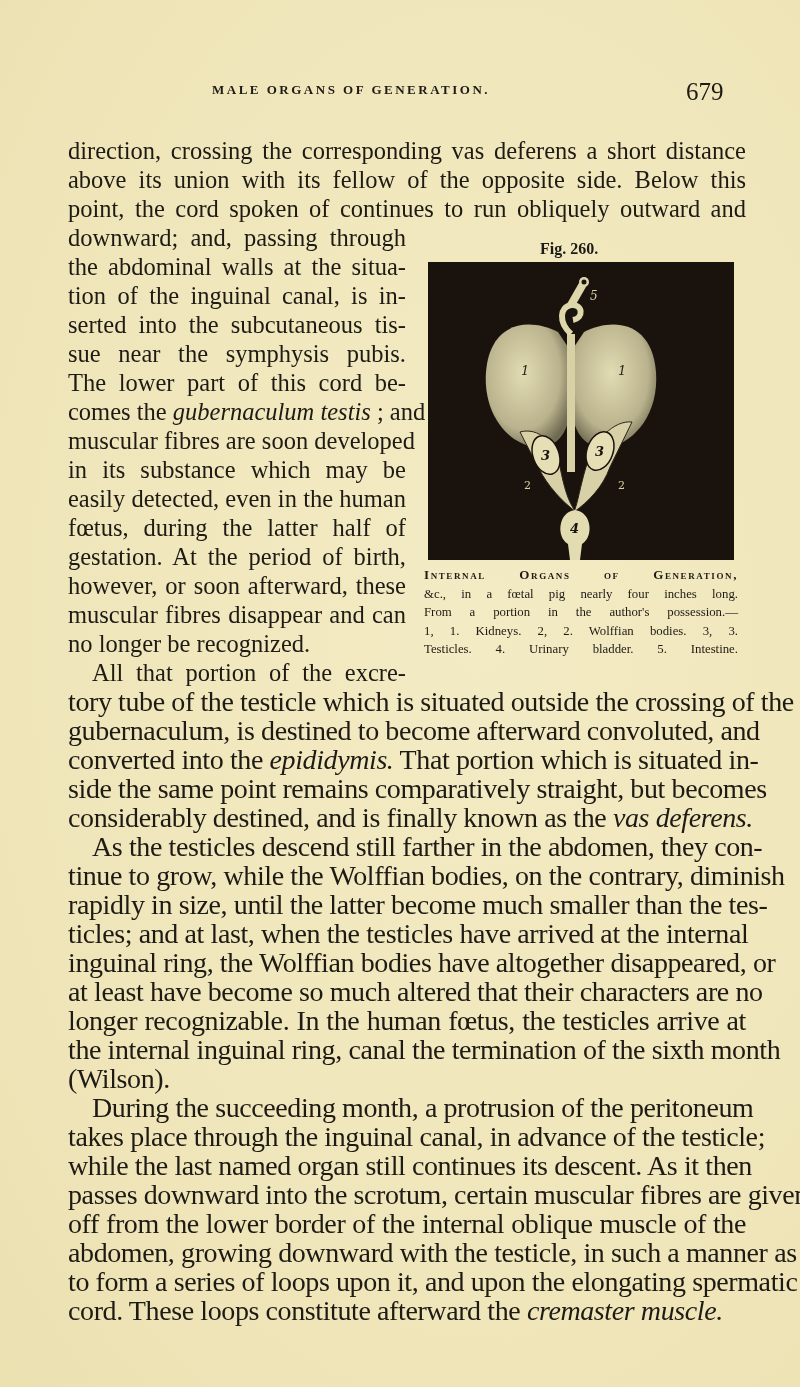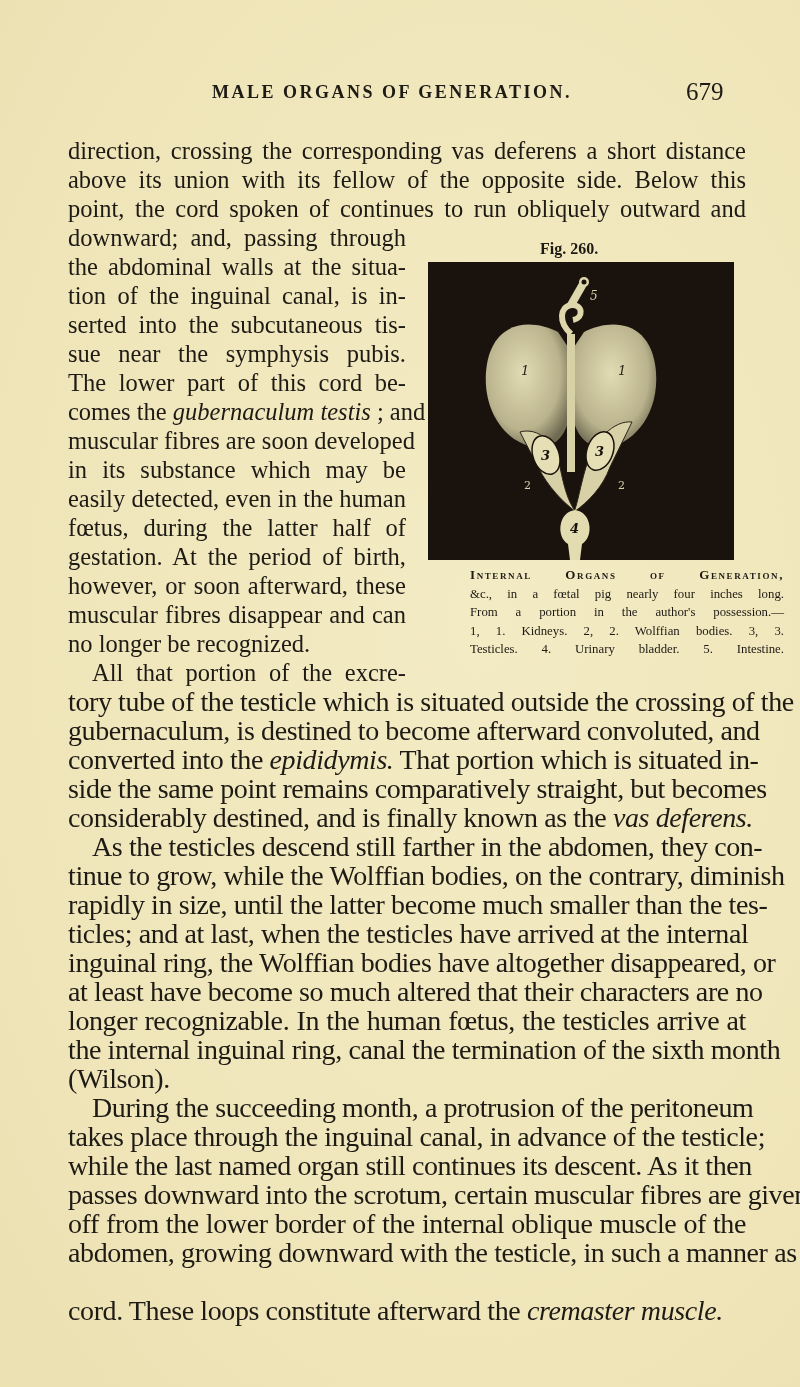--- a/index.html
+++ b/index.html
@@ -7,36 +7,36 @@
     width: 800px; height: 1387px; overflow: hidden;
     background: #f2e9c0;
     font-family: "DejaVu Serif", "Liberation Serif", serif;
     color: #1e1a14;
     position: relative;
   }
   .page { position: absolute; left: 0; top: 0; width: 800px; height: 1387px;
     background: radial-gradient(ellipse at 60% 45%, #f3ebc4 0%, #efe5b9 70%, #ebe0b0 100%); }
   .running-head { position: absolute; top: 78px; left: 0; width: 800px; height: 30px; }
   .rh-title { position: absolute; left: 212px; top: 4px; font-family: "Liberation Serif", serif;
-    font-weight: bold; font-size: 18px; letter-spacing: 2.5px; }
+    font-weight: bold; font-size: 13px; letter-spacing: 2.5px; }
   .rh-page { position: absolute; left: 686px; top: 0px; font-family: "Liberation Serif", serif;
     font-size: 25px; }
   .line { position: absolute; left: 68px; font-family: "Liberation Serif", serif;
     font-size: 24.5px; line-height: 30px; white-space: nowrap; }
   .full { width: 678px; text-align: justify; text-align-last: justify; }
   .narrow { width: 338px; text-align: justify; text-align-last: justify; }
   .last { text-align-last: left; }
   .indent { padding-left: 24px; box-sizing: border-box; }
   .cond { font-size: 28px; letter-spacing: -0.4px; }
   i { font-style: italic; }
   .fig-label { position: absolute; left: 540px; top: 240px; font-family: "Liberation Serif", serif;
     font-weight: bold; font-size: 16px; }
   .figure { position: absolute; left: 428px; top: 262px; width: 306px; height: 298px; background: #1a130d; overflow: hidden; }
   .caption { position: absolute; left: 424px; width: 314px; font-family: "Liberation Serif", serif;
-    font-size: 12.8px; line-height: 18.5px; white-space: nowrap; margin-left: 46px; }
+    font-size: 12.8px; line-height: 18.5px; white-space: nowrap; }
   .cap-head { font-variant: small-caps; font-weight: bold; letter-spacing: 1.6px; font-size: 13px; }
   .cj { text-align: justify; text-align-last: justify; }
 </style>
 </head>
 <body>
 
 <div class="page">
 
   <div class="running-head">
     <span class="rh-title">MALE ORGANS OF GENERATION.</span>
@@ -126,15 +126,16 @@
   <div class="line full cond" style="top:1006px">longer recognizable. In the human fœtus, the testicles arrive at</div>
   <div class="line full cond" style="top:1035px">the internal inguinal ring, canal the termination of the sixth month</div>
   <div class="line full cond last" style="top:1064px">(Wilson).</div>
 
   <div class="line full cond indent" style="top:1093px">During the succeeding month, a protrusion of the peritoneum</div>
   <div class="line full cond" style="top:1122px">takes place through the inguinal canal, in advance of the testicle;</div>
   <div class="line full cond" style="top:1151px">while the last named organ still continues its descent. As it then</div>
   <div class="line full cond" style="top:1180px">passes downward into the scrotum, certain muscular fibres are given</div>
   <div class="line full cond" style="top:1209px">off from the lower border of the internal oblique muscle of the</div>
   <div class="line full cond" style="top:1238px">abdomen, growing downward with the testicle, in such a manner as</div>
+  <div class="line full cond" style="top:1267px">to form a series of loops upon it, and upon the elongating spermatic</div>
   <div class="line full cond last" style="top:1296px"><span>cord. These loops constitute afterward the </span><i>cremaster muscle.</i></div>
 
 </div>
 
 </body></html>

